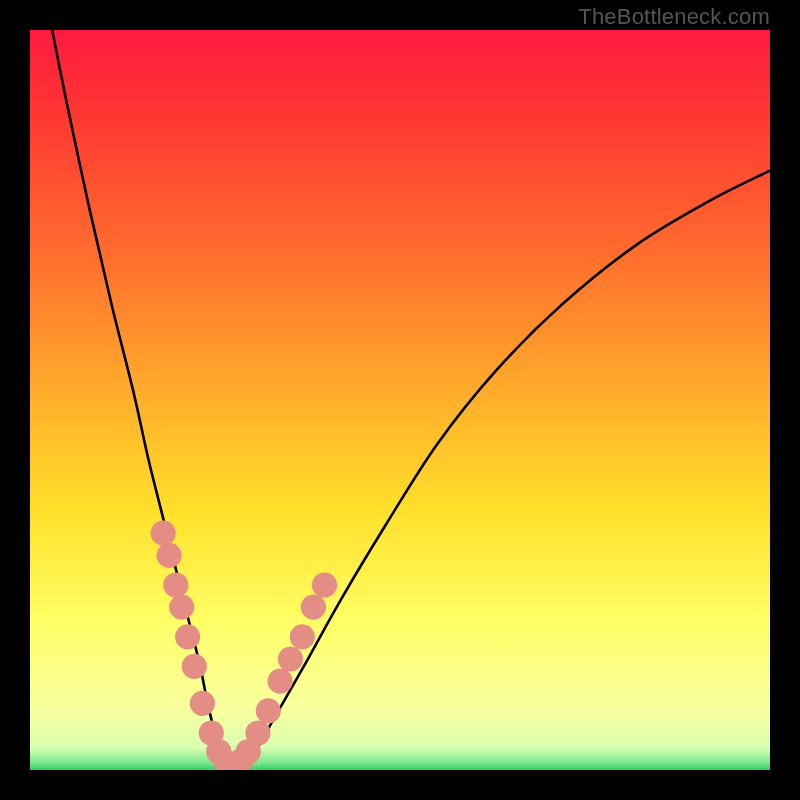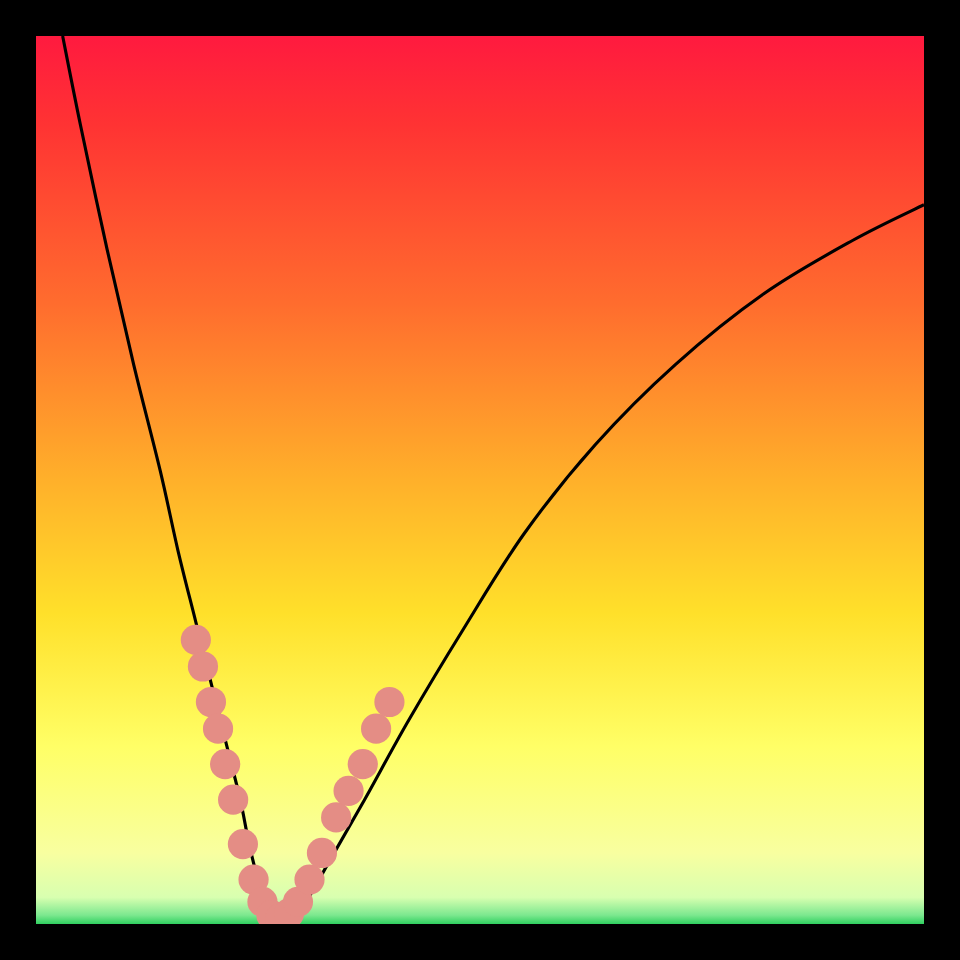--- a/index.html
+++ b/index.html
@@ -52,20 +52,21 @@
   }
   .bead {
     fill: #E48D85;
     stroke: none;
   }
 </style>
 </head>
 <body>
 
 <div class="frame">
+  <div class="watermark">TheBottleneck.com</div>
 
   <div class="plot-area" id="plot-area" style="background: linear-gradient(rgb(255, 26, 63) 0%, rgb(255, 51, 51) 10%, rgb(255, 108, 46) 30%, rgb(255, 176, 42) 50%, rgb(255, 224, 42) 65%, rgb(255, 255, 102) 80%, rgb(248, 255, 160) 92%, rgb(216, 255, 176) 97%, rgb(124, 232, 143) 99%, rgb(48, 208, 96) 100%);">
     <svg class="curve-layer" id="curve-layer" viewBox="0 0 740 740" preserveAspectRatio="none">
       <path id="curve-path" class="curve-path" d="M 22.2 0 C 24.666666666666664 12.333333333333334, 30.833333333333332 44.39999999999999, 37 74 C 43.166666666666664 103.60000000000001, 51.800000000000004 144.3, 59.2 177.60000000000002 C 66.60000000000001 210.90000000000003, 74 242.9666666666667, 81.4 273.8 C 88.80000000000001 304.6333333333333, 97.43333333333334 336.7, 103.60000000000001 362.59999999999997 C 109.76666666666668 388.49999999999994, 113.46666666666667 408.23333333333335, 118.4 429.2 C 123.33333333333334 450.16666666666663, 128.26666666666665 468.66666666666663, 133.2 488.4 C 138.13333333333333 508.1333333333333, 143.68333333333334 530.3333333333334, 148 547.6 C 152.31666666666666 564.8666666666667, 155.39999999999998 577.2, 159.1 592 C 162.8 606.8, 167.11666666666667 622.8333333333333, 170.20000000000002 636.4 C 173.28333333333336 649.9666666666667, 175.13333333333333 662.3, 177.6 673.4 C 180.06666666666666 684.5, 182.53333333333333 694.3666666666667, 185 703 C 187.46666666666667 711.6333333333333, 189.31666666666666 719.6500000000001, 192.4 725.2 C 195.48333333333335 730.75, 198.5666666666667 736.3, 203.50000000000003 736.3 C 208.43333333333337 736.3, 215.21666666666667 733.2166666666667, 222 725.2 C 228.78333333333333 717.1833333333334, 235.5666666666667 703, 244.20000000000002 688.2 C 252.83333333333334 673.4000000000001, 262.7 656.1333333333333, 273.8 636.4 C 284.90000000000003 616.6666666666666, 297.23333333333335 593.2333333333333, 310.8 569.8 C 324.3666666666667 546.3666666666666, 339.16666666666663 521.6999999999999, 355.2 495.79999999999995 C 371.23333333333335 469.9, 388.50000000000006 440.29999999999995, 407.00000000000006 414.4 C 425.50000000000006 388.5, 445.23333333333335 363.8333333333333, 466.2 340.4 C 487.16666666666663 316.96666666666664, 509.3666666666666 294.76666666666665, 532.8 273.8 C 556.2333333333332 252.83333333333334, 582.1333333333332 231.8666666666667, 606.8 214.60000000000002 C 631.4666666666667 197.33333333333334, 658.6 182.53333333333327, 680.8000000000001 170.19999999999993 C 703.0000000000001 157.8666666666666, 730.1333333333333 145.53333333333325, 740 140.5999999999999"></path>
       <g id="beads-group">
           <circle cx="133.2" cy="503.2" r="12.58" class="bead"></circle>
           <circle cx="139.12" cy="525.4" r="12.58" class="bead"></circle>
           <circle cx="145.77999999999997" cy="555" r="12.58" class="bead"></circle>
           <circle cx="151.7" cy="577.2" r="12.58" class="bead"></circle>
           <circle cx="157.62" cy="606.8" r="12.58" class="bead"></circle>

